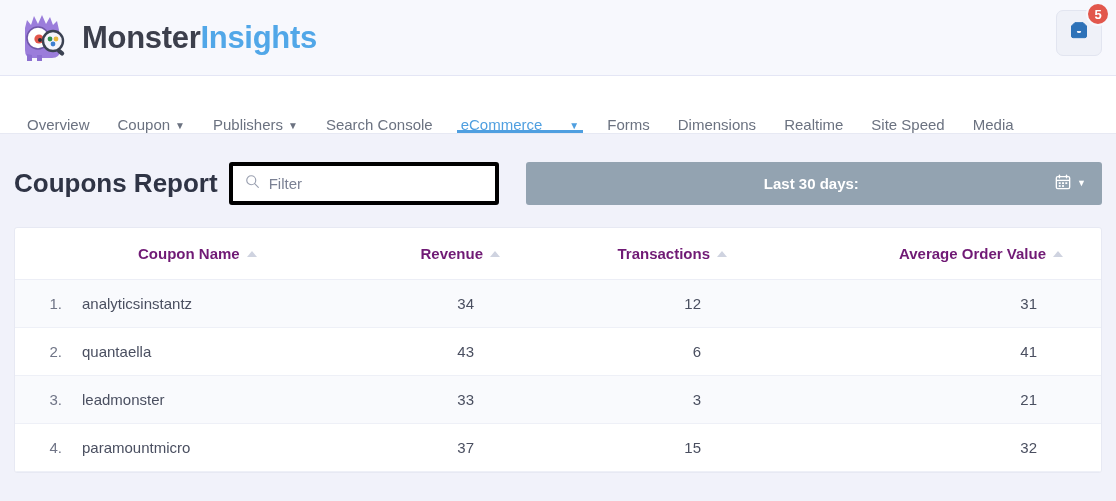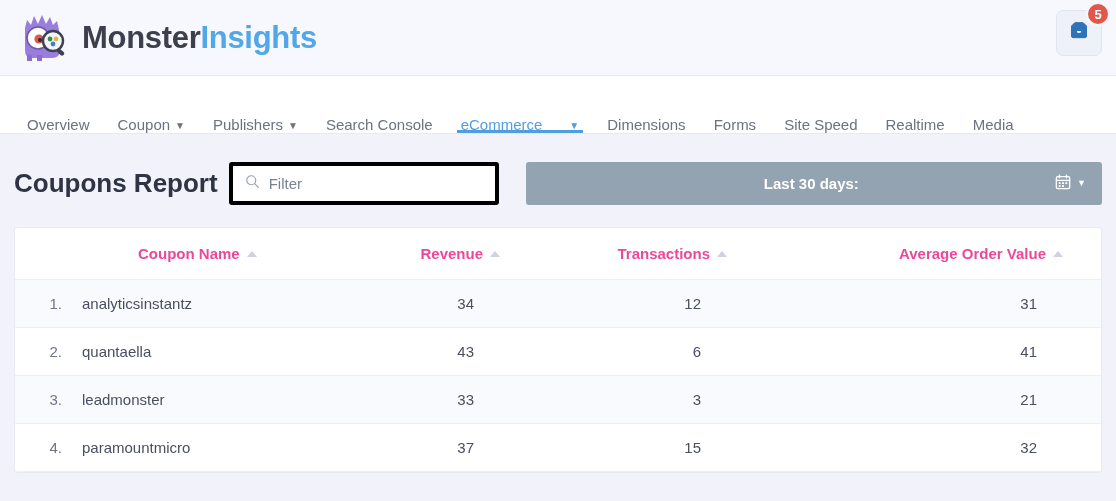--- a/index.html
+++ b/index.html
@@ -127,21 +127,21 @@
   
   .card{
     margin:19px 14px 0 14px;
     background:#fff;
     border:1px solid #e7e9f3;
     border-radius:3px;
     overflow:hidden;
   }
   table{ width:100%; border-collapse:collapse; table-layout:fixed; }
   th{
-    font-size:15px; font-weight:bold; color:#ec4899;
+    font-size:15px; font-weight:bold; color:#701a75;
     padding:17px 0;
     border-bottom:1px solid #eceef6;
     text-align:right;
     white-space:nowrap;
   }
   th .sorticon{
     display:inline-block; margin-left:7px;
     width:0; height:0;
     border-left:5px solid transparent;
     border-right:5px solid transparent;
@@ -223,30 +223,30 @@
     <span class="caret">▼</span>
   </div>
   <div class="nav-item">
     <span>Search Console</span>
   </div>
   <div class="nav-item active">
     <span>eCommerce</span>
     <span class="caret">▼</span>
   </div>
   <div class="nav-item">
+    <span>Forms</span>
+  </div>
+  <div class="nav-item">
     <span>Dimensions</span>
   </div>
   <div class="nav-item">
-    <span>Forms</span>
+    <span>Realtime</span>
   </div>
   <div class="nav-item">
     <span>Site Speed</span>
-  </div>
-  <div class="nav-item">
-    <span>Realtime</span>
   </div>
   <div class="nav-item">
     <span>Media</span>
   </div>
 </nav>
 
 <div class="toolbar">
   <div class="page-title">Coupons Report</div>
 
   <div class="filter-box">

